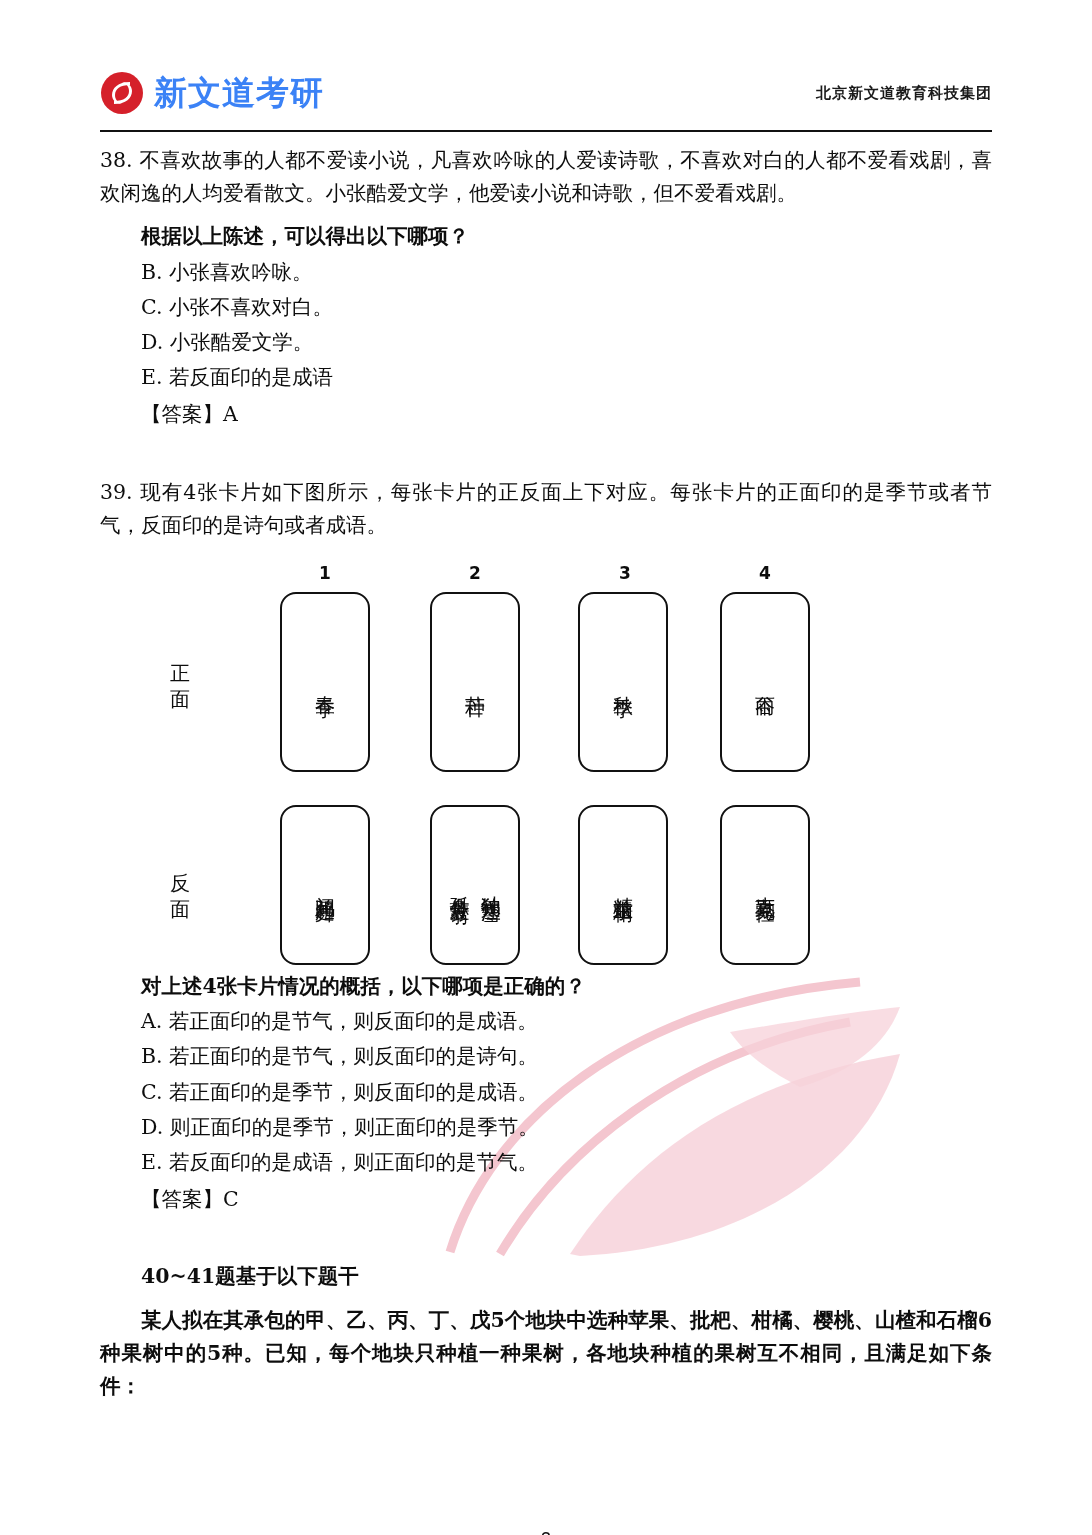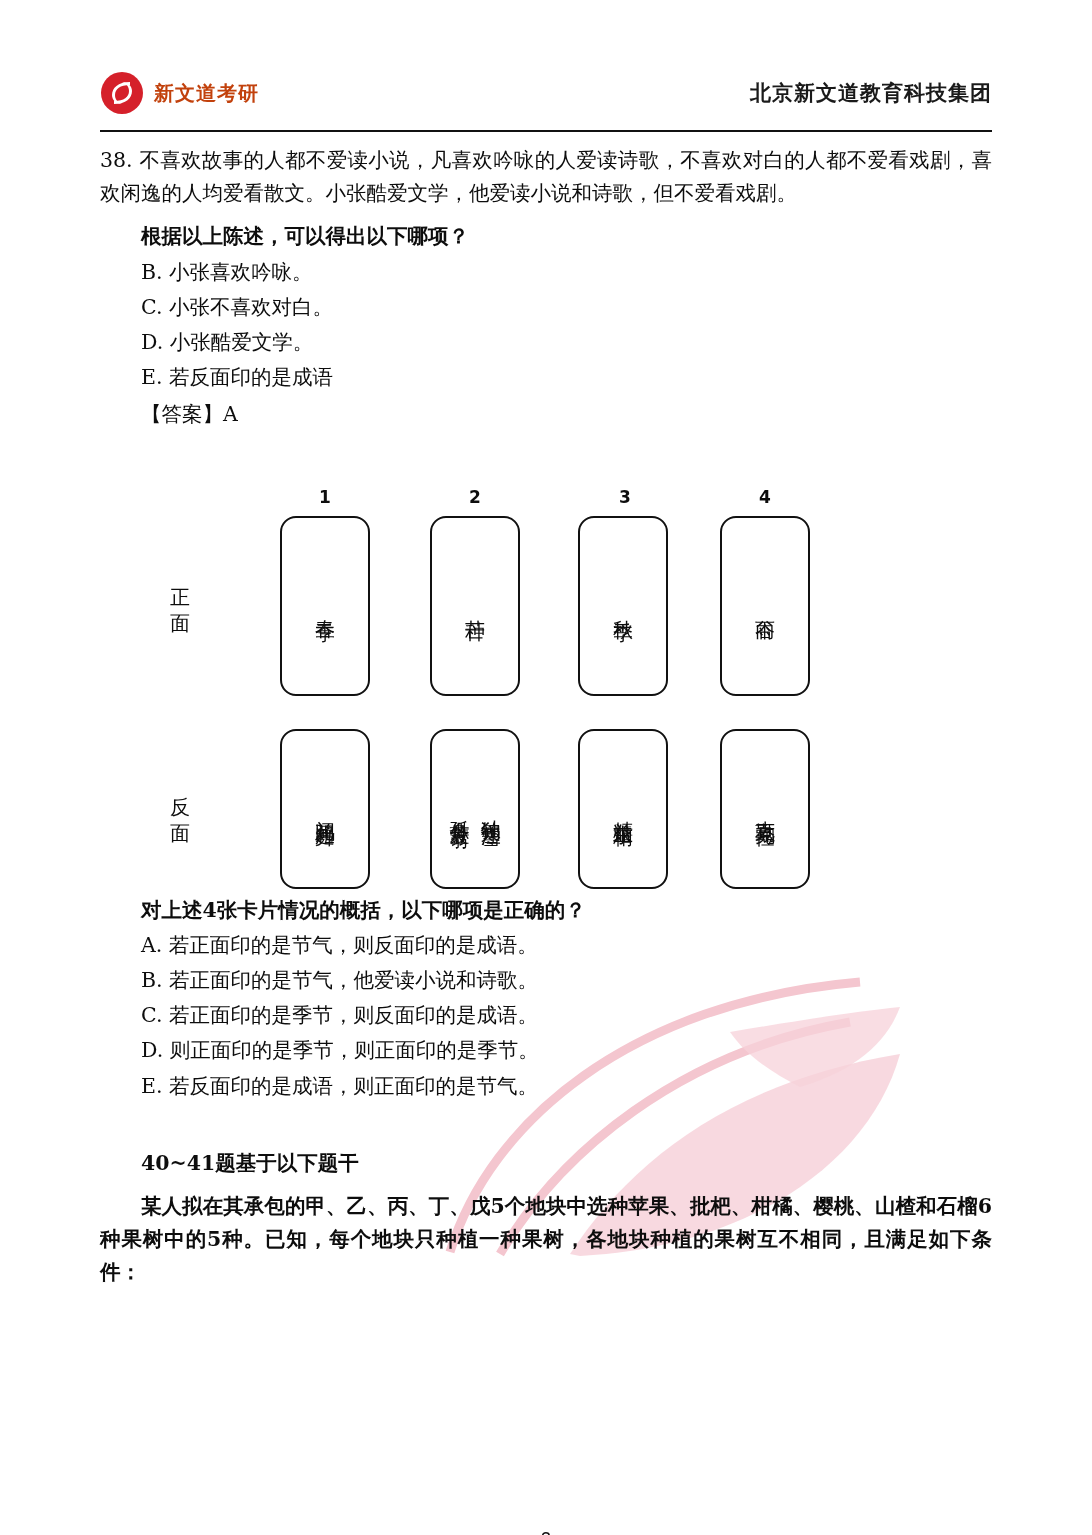--- a/index.html
+++ b/index.html
@@ -41,28 +41,28 @@
   }
   .brand {
     display:flex;
     align-items:center;
     gap:10px;
   }
   .brand-logo { width:44px; height:44px; flex:0 0 auto; }
   .brand-name {
     font-family:Liberation Mono, monospace;
     font-weight:bold;
-    font-size:20px;
+    font-size:33px;
     letter-spacing:1px;
-    color:#c2410c;
+    color:#3b82f6;
   }
   .org-name {
     font-family:Liberation Serif, serif;
     font-weight:bold;
-    font-size:21px;
+    font-size:15px;
     color:#1a1a1a;
     letter-spacing:1px;
   }
   .rule {
     position:relative;
     z-index:2;
     margin:6px 100px 0 100px;
     border-top:2px solid #111;
   }
   .content {
@@ -175,20 +175,21 @@
     <div class="para">38. 不喜欢故事的人都不爱读小说，凡喜欢吟咏的人爱读诗歌，不喜欢对白的人都不爱看戏剧，喜欢闲逸的人均爱看散文。小张酷爱文学，他爱读小说和诗歌，但不爱看戏剧。</div>
     <div class="para indent">根据以上陈述，可以得出以下哪项？</div>
     <div class="opt">B. 小张喜欢吟咏。</div>
     <div class="opt">C. 小张不喜欢对白。</div>
     <div class="opt">D. 小张酷爱文学。</div>
     <div class="opt">E. 若反面印的是成语</div>
     <div class="ans">【答案】A</div>
 
     <div class="gap-lg"></div>
 
+    <div class="para">39. 现有4张卡片如下图所示，每张卡片的正反面上下对应。每张卡片的正面印的是季节或者节气，反面印的是诗句或者成语。</div>
 
     <div class="figure">
       <div class="fig-numbers">
         <div class="fig-num" style="left:205px;">1</div>
         <div class="fig-num" style="left:355px;">2</div>
         <div class="fig-num" style="left:505px;">3</div>
         <div class="fig-num" style="left:645px;">4</div>
       </div>
 
       <div class="side-label" style="left:60px; top:100px;">正<br>面</div>
@@ -233,24 +234,25 @@
       </div>
       <div class="card" style="left:620px; top:245px; width:90px; height:160px;">
         <div class="card-inner">
             <div class="v-col">克勤克俭</div>
           </div>
       </div>
     </div>
 
     <div class="para indent">对上述4张卡片情况的概括，以下哪项是正确的？</div>
     <div class="opt">A. 若正面印的是节气，则反面印的是成语。</div>
-    <div class="opt">B. 若正面印的是节气，他爱读小说和诗歌。</div>
+    <div class="opt">B. 若正面印的是节气，则反面印的是诗句。</div>
     <div class="opt">C. 若正面印的是季节，则反面印的是成语。</div>
     <div class="opt">D. 则正面印的是季节，则正面印的是季节。</div>
     <div class="opt">E. 若反面印的是成语，则正面印的是节气。</div>
+    <div class="ans">【答案】C</div>
 
     <div class="gap-lg"></div>
 
     <div class="para indent">40~41题基于以下题干</div>
     <div class="para indent">某人拟在其承包的甲、乙、丙、丁、戊5个地块中选种苹果、批杷、柑橘、樱桃、山楂和石榴6种果树中的5种。已知，每个地块只种植一种果树，各地块种植的果树互不相同，且满足如下条件：</div>
   </div>
 
   <div class="footer-page">8</div>
 </div>
 

